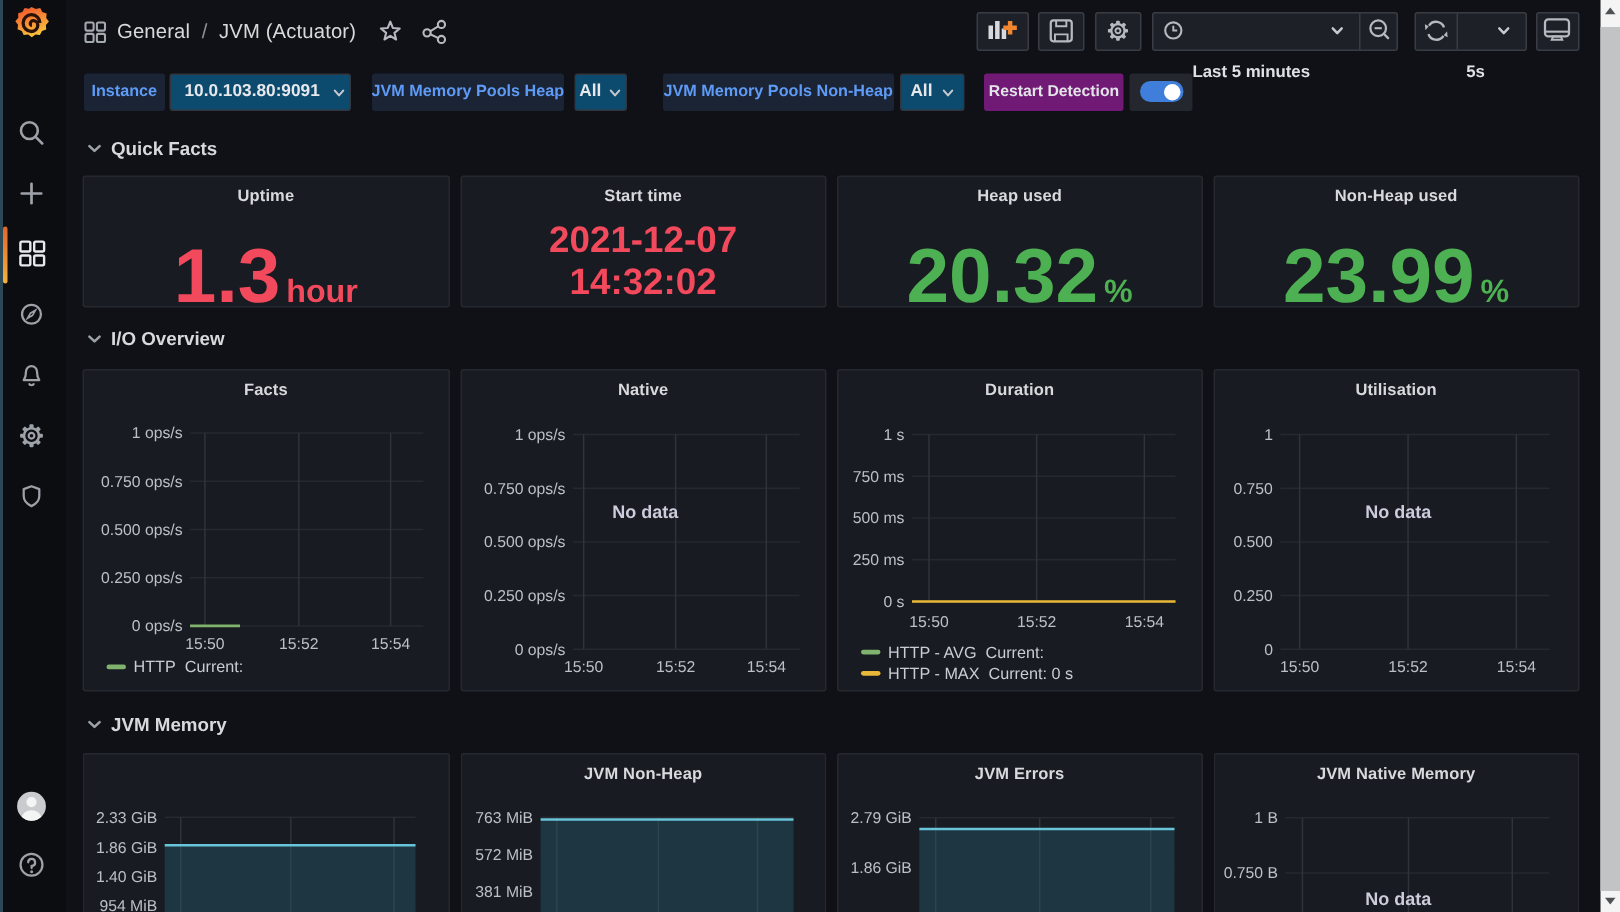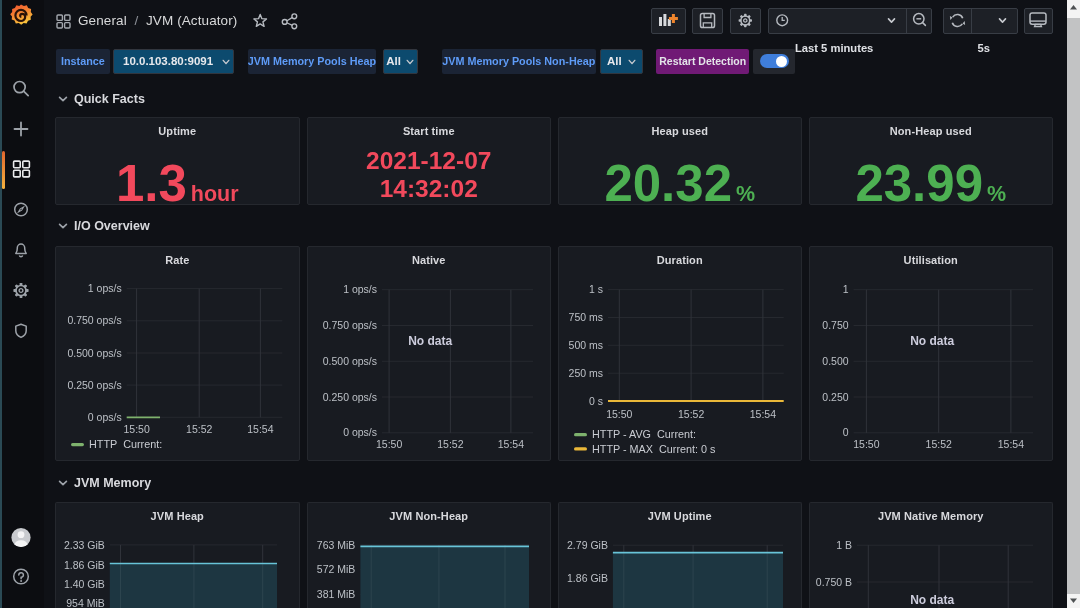--- a/index.html
+++ b/index.html
@@ -230,21 +230,21 @@
  <div class="statline">
       <span class="big" style="color:#4db052">23.99</span>
       <span class="unit" style="color:#4db052">%</span>
     </div>
 </div>
 <div class="rowhead" style="top:219px"><svg width="12" height="12" viewBox="0 0 12 12" style="margin-right:5px">
       <path d="M 2.6 4.4 L 6 7.6 L 9.4 4.4" stroke="#9da2a9" stroke-width="1.7" fill="none" stroke-linecap="round" stroke-linejoin="round"></path>
     </svg>I/O Overview</div>
 
 <div class="panel" style="left:55px;top:245.5px;width:244.5px;height:215px">
- <div class="ptitle" style="top:7px">Rate</div>
+ <div class="ptitle" style="top:7px">Facts</div>
  <svg class="chart" width="244.5" height="215" viewBox="0 0 244.5 215">
       <line x1="70.7" y1="41.6" x2="226.3" y2="41.6" stroke="#26292f" stroke-width="1"></line>
       <line x1="70.7" y1="73.8" x2="226.3" y2="73.8" stroke="#26292f" stroke-width="1"></line>
       <line x1="70.7" y1="106.0" x2="226.3" y2="106.0" stroke="#26292f" stroke-width="1"></line>
       <line x1="70.7" y1="138.1" x2="226.3" y2="138.1" stroke="#26292f" stroke-width="1"></line>
       <line x1="70.7" y1="170.3" x2="226.3" y2="170.3" stroke="#26292f" stroke-width="1"></line>
       <line x1="80.6" y1="41.6" x2="80.6" y2="170.3" stroke="#30333a" stroke-width="1"></line>
       <line x1="143.2" y1="41.6" x2="143.2" y2="170.3" stroke="#30333a" stroke-width="1"></line>
       <line x1="204.4" y1="41.6" x2="204.4" y2="170.3" stroke="#30333a" stroke-width="1"></line>
       <text x="65.7" y="45.2" text-anchor="end" font-size="10.5" fill="#bcc0c6">1 ops/s</text>
@@ -328,21 +328,20 @@
       <text x="128.7" y="201.29999999999998" text-anchor="middle" font-size="10.5" fill="#bcc0c6">15:52</text>
       <text x="200.9" y="201.29999999999998" text-anchor="middle" font-size="10.5" fill="#bcc0c6">15:54</text>
       <text x="122.2" y="98.3" text-anchor="middle" font-size="12" fill="#ccccdc" font-weight="700">No data</text>
     </svg>
 </div>
 <div class="rowhead" style="top:475.5px"><svg width="12" height="12" viewBox="0 0 12 12" style="margin-right:5px">
       <path d="M 2.6 4.4 L 6 7.6 L 9.4 4.4" stroke="#9da2a9" stroke-width="1.7" fill="none" stroke-linecap="round" stroke-linejoin="round"></path>
     </svg>JVM Memory</div>
 
 <div class="panel" style="left:55px;top:501.5px;width:244.5px;height:106.5px;border-bottom:none;border-radius:2px 2px 0 0">
- <div class="ptitle" style="top:7px">JVM Heap</div>
  <svg class="chart" width="244.5" height="106.5" viewBox="0 0 244.5 106.5">
       <line x1="53.8" y1="41.9" x2="221" y2="41.9" stroke="#26292f" stroke-width="1"></line>
       <line x1="53.8" y1="62" x2="221" y2="62" stroke="#26292f" stroke-width="1"></line>
       <line x1="53.8" y1="81.7" x2="221" y2="81.7" stroke="#26292f" stroke-width="1"></line>
       <line x1="53.8" y1="100.8" x2="221" y2="100.8" stroke="#26292f" stroke-width="1"></line>
       <line x1="64.5" y1="41.9" x2="64.5" y2="106.5" stroke="#30333a" stroke-width="1"></line>
       <line x1="137.9" y1="41.9" x2="137.9" y2="106.5" stroke="#30333a" stroke-width="1"></line>
       <line x1="206.7" y1="41.9" x2="206.7" y2="106.5" stroke="#30333a" stroke-width="1"></line>
       <text x="48.8" y="45.5" text-anchor="end" font-size="10.5" fill="#bcc0c6">2.33 GiB</text>
       <text x="48.8" y="65.6" text-anchor="end" font-size="10.5" fill="#bcc0c6">1.86 GiB</text>
@@ -368,21 +367,21 @@
       <text x="47.4" y="70.3" text-anchor="end" font-size="10.5" fill="#bcc0c6">572 MiB</text>
       <text x="47.4" y="95.0" text-anchor="end" font-size="10.5" fill="#bcc0c6">381 MiB</text>
       <rect x="52.4" y="43.3" width="168.6" height="63.2" fill="#1d3641"></rect>
       <line x1="63.2" y1="43.3" x2="63.2" y2="106.5" stroke="rgba(255,255,255,0.07)" stroke-width="1"></line>
       <line x1="130.9" y1="43.3" x2="130.9" y2="106.5" stroke="rgba(255,255,255,0.07)" stroke-width="1"></line>
       <line x1="197" y1="43.3" x2="197" y2="106.5" stroke="rgba(255,255,255,0.07)" stroke-width="1"></line>
       <line x1="52.4" y1="43.3" x2="221" y2="43.3" stroke="#68c4d8" stroke-width="1.7"></line>
     </svg>
 </div>
 <div class="panel" style="left:557.5px;top:501.5px;width:244.5px;height:106.5px;border-bottom:none;border-radius:2px 2px 0 0">
- <div class="ptitle" style="top:7px">JVM Uptime</div>
+ <div class="ptitle" style="top:7px">JVM Errors</div>
  <svg class="chart" width="244.5" height="106.5" viewBox="0 0 244.5 106.5">
       <line x1="53.9" y1="42.2" x2="224" y2="42.2" stroke="#26292f" stroke-width="1"></line>
       <line x1="53.9" y1="75.7" x2="224" y2="75.7" stroke="#26292f" stroke-width="1"></line>
       <line x1="64.8" y1="42.2" x2="64.8" y2="106.5" stroke="#30333a" stroke-width="1"></line>
       <line x1="134.1" y1="42.2" x2="134.1" y2="106.5" stroke="#30333a" stroke-width="1"></line>
       <line x1="208.2" y1="42.2" x2="208.2" y2="106.5" stroke="#30333a" stroke-width="1"></line>
       <text x="48.9" y="45.800000000000004" text-anchor="end" font-size="10.5" fill="#bcc0c6">2.79 GiB</text>
       <text x="48.9" y="79.3" text-anchor="end" font-size="10.5" fill="#bcc0c6">1.86 GiB</text>
       <rect x="53.9" y="49.7" width="170.1" height="56.8" fill="#1d3641"></rect>
       <line x1="64.8" y1="49.7" x2="64.8" y2="106.5" stroke="rgba(255,255,255,0.07)" stroke-width="1"></line>

